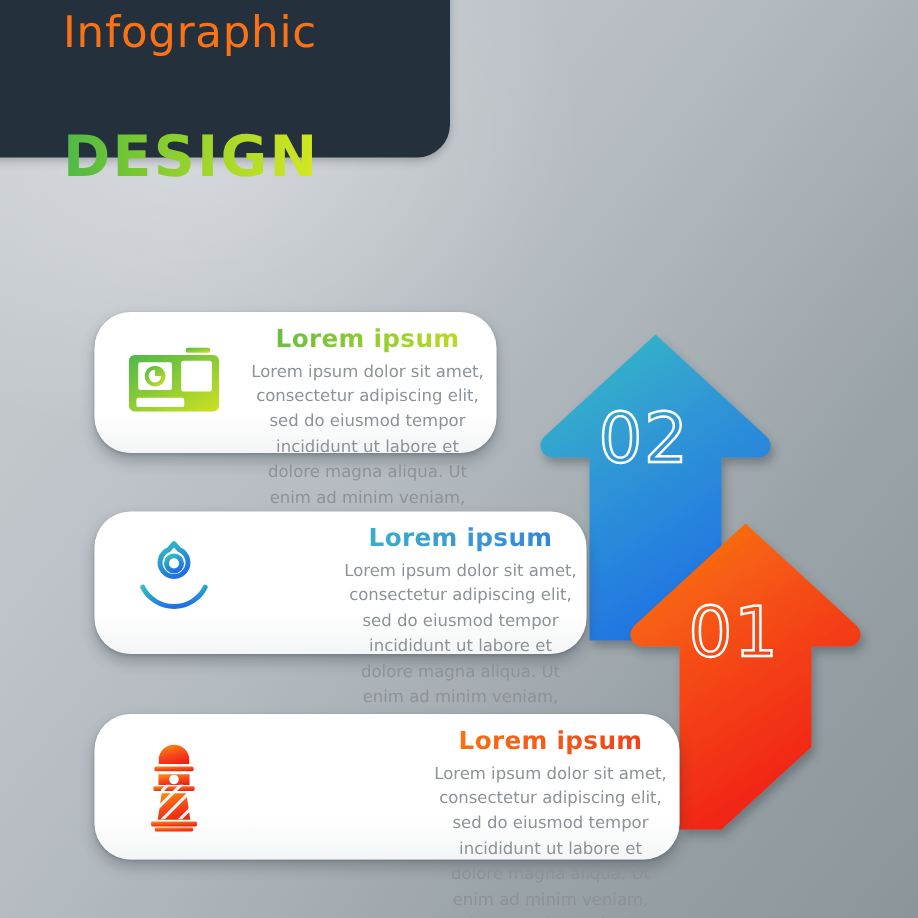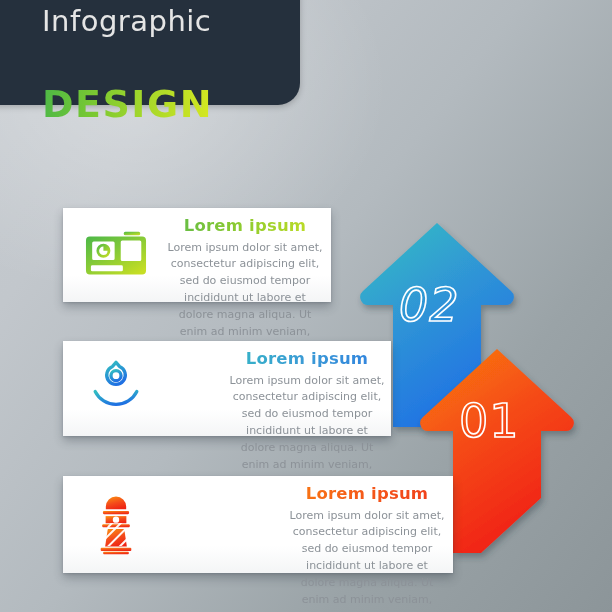--- a/index.html
+++ b/index.html
@@ -38,21 +38,21 @@
     background: #25303d;
     border-bottom-right-radius: 22px;
     box-shadow: 0 2px 6px rgba(0,0,0,0.22);
   }
   .header-title {
     position: absolute;
     left: 50px;
     top: 14px;
     font-size: 29px;
     letter-spacing: 0.5px;
-    color: #e5e5e5;
+    color: #f97316;
     font-family: "DejaVu Sans", "Liberation Sans", sans-serif;
     font-weight: 400;
     white-space: nowrap;
   }
   .header-subtitle {
     position: absolute;
     left: 50px;
     top: 44px;
     font-size: 38px;
     font-weight: bold;
@@ -81,21 +81,21 @@
     -webkit-text-stroke: 1.6px #ffffff;
     text-stroke: 1.6px #ffffff;
     user-select: none;
     white-space: nowrap;
   }
 
   
   .card {
     position: absolute;
     background: linear-gradient(180deg, #ffffff 0%, #ffffff 72%, #f4f5f6 100%);
-    border-radius: 0;
+    border-radius: 24px;
     box-shadow: 0 5px 9px rgba(40,50,60,0.30), 0 1px 2px rgba(40,50,60,0.18);
   }
   .card-inner {
     position: relative;
     width: 100%;
     height: 100%;
   }
   .card-icon {
     position: absolute;
     left: 22px;
@@ -141,21 +141,21 @@
 
   #card-1 .card-text { width: 164px; left: 100px; }
   #card-2 .card-text { width: 164px; left: 162px; }
   #card-3 .card-text { width: 164px; left: 222px; }
 
   #arrow-1 { left: 299px; top: 98px; }
   #arrow-2 { left: 359px; top: 222px; }
   #arrow-3 { left: 419px; top: 348px; }
 
   #arrow-1 .arrow-number { left: 40px; top: 46px; }
-  #arrow-2 .arrow-number { left: 40px; top: 56px; font-style: italic; }
+  #arrow-2 .arrow-number { left: 40px; top: 43px; }
   #arrow-3 .arrow-number { left: 40px; top: 46px; }
 </style>
 </head>
 <body>
 
 <div id="canvas">
 
   <div class="bg-base"></div>
   <div class="bg-sheen"></div>
 

